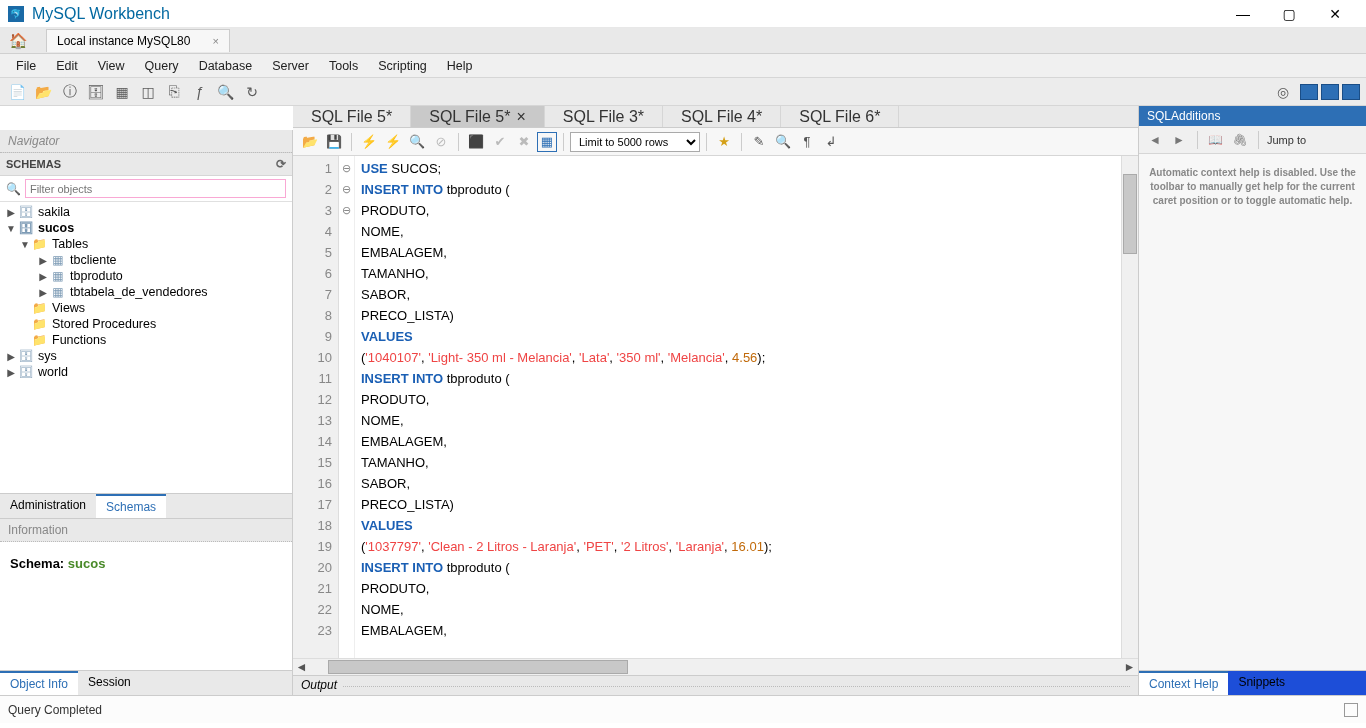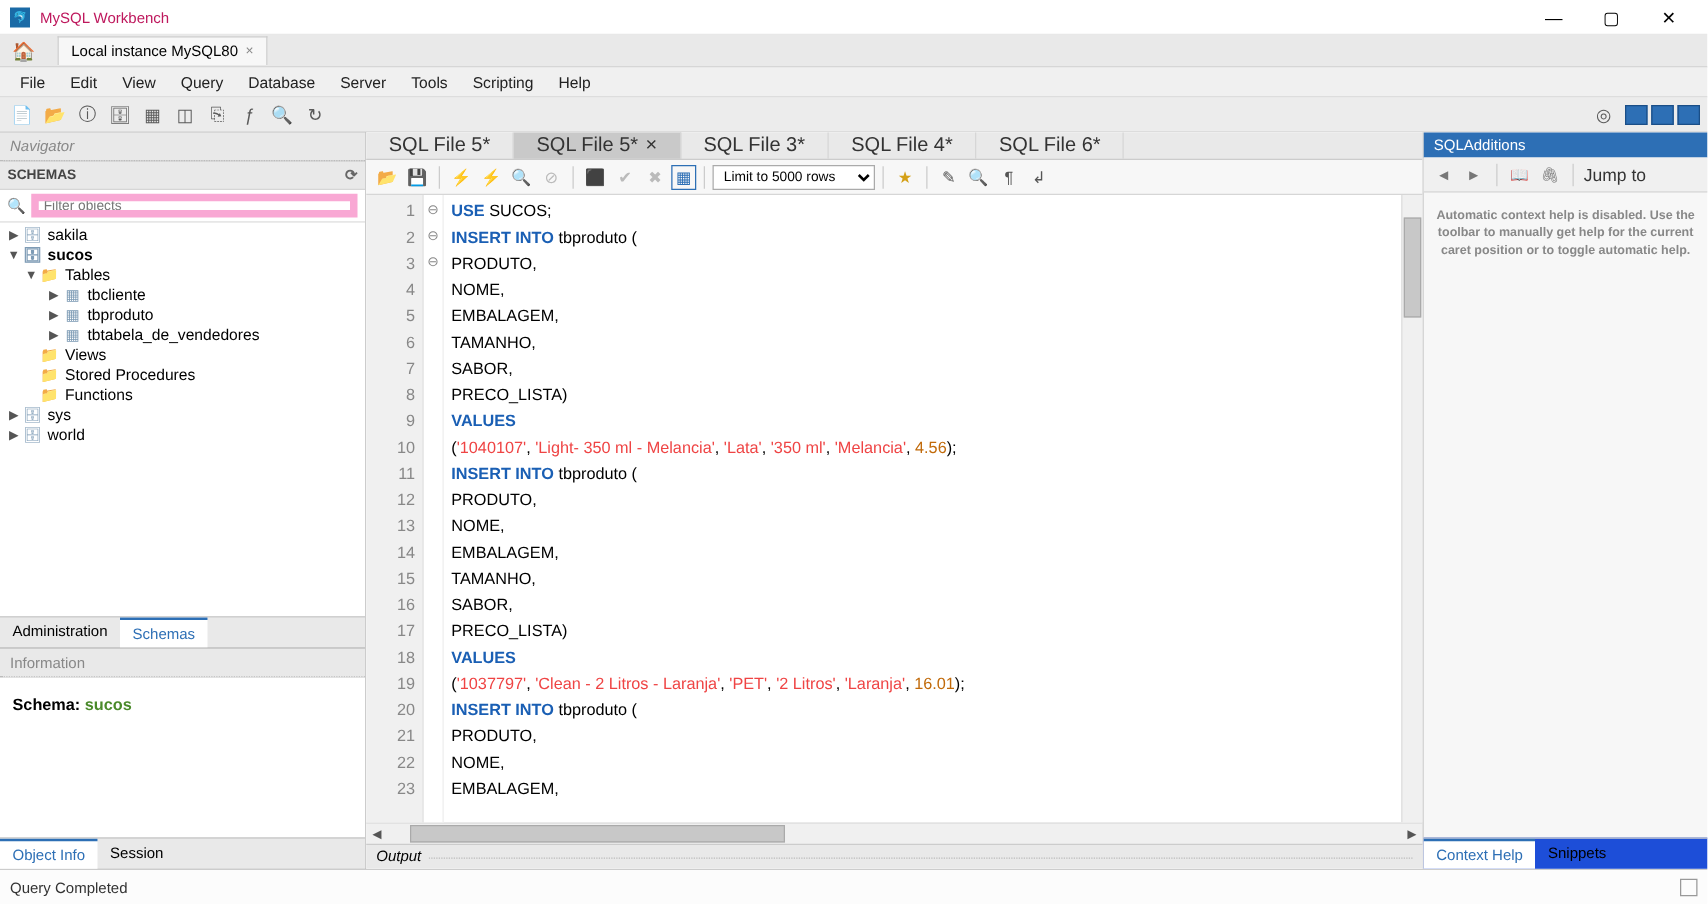--- a/index.html
+++ b/index.html
@@ -1,50 +1,50 @@
 <!DOCTYPE html>
 <html><head>
 <meta charset="utf-8">
 <style>
 * { box-sizing: border-box; margin: 0; padding: 0; font-family: "Segoe UI", Tahoma, sans-serif; }
 body { width: 1366px; height: 728px; background: #fff; font-size: 12px; color: #000; overflow: hidden; position: relative; }
 
 
 .titlebar { height: 28px; display: flex; align-items: center; padding: 0 8px; background: #fff; border-bottom: 1px solid #e8e8e8; }
 .titlebar .app-icon { width: 16px; height: 16px; background: #1a6aa6; margin-right: 8px; display: inline-flex; align-items: center; justify-content: center; color: #fff; font-size: 9px; }
-.titlebar .title { font-size: 12px; color: #be185d; }
+.titlebar .title { font-size: 16px; color: #0369a1; }
 .titlebar .win-controls { margin-left: auto; display: flex; gap: 0; }
 .titlebar .win-btn { width: 46px; height: 28px; display: flex; align-items: center; justify-content: center; font-size: 14px; }
 
 
 .homebar { height: 26px; background: #e9e9e9; display: flex; align-items: center; padding: 0 8px; border-bottom: 1px solid #d0d0d0; }
 .homebar .home-icon { width: 22px; height: 22px; display: flex; align-items: center; justify-content: center; color: #3a6fa8; font-size: 15px; }
-.homebar .conn-tab { background: #f7f7f7; border: 1px solid #ccc; border-bottom: none; padding: 4px 10px; margin-left: 16px; display: flex; align-items: center; gap: 6px; font-size: 12px; }
+.homebar .conn-tab { background: #f7f7f7; border: 1px solid #ccc; border-bottom: none; padding: 4px 10px; margin-left: 16px; display: flex; align-items: center; gap: 22px; font-size: 12px; }
 .homebar .close-x { color: #888; font-size: 11px; }
 
 
 .menubar { height: 24px; background: #f0f0f0; display: flex; align-items: center; padding: 0 6px; border-bottom: 1px solid #d6d6d6; }
 .menubar .menu-item { padding: 4px 10px; font-size: 12.5px; color: #222; }
 
 
 .maintoolbar { height: 28px; background: #ececec; display: flex; align-items: center; padding: 0 6px; border-bottom: 1px solid #d6d6d6; }
 .tb-icon { width: 24px; height: 24px; display: flex; align-items: center; justify-content: center; margin-right: 2px; font-size: 14px; color: #5a5a5a; }
 .right-icons { margin-left: auto; display: flex; align-items: center; gap: 3px; }
 .layout-btn { width: 18px; height: 16px; background: #2d6fb5; border: 1px solid #1a4e87; }
 
 
 .body { display: flex; height: 589px; }
-.navigator { width: 293px; border-right: 1px solid #ccc; display: flex; flex-direction: column; background: #a3a3a3; }
+.navigator { width: 293px; border-right: 1px solid #ccc; display: flex; flex-direction: column; background: #a16207; margin-top: 24px; }
 .nav-title { padding: 4px 8px; color: #888; font-style: italic; font-size: 12px; background: #e9e9e9; border-bottom: 1px solid #d6d6d6; position: relative; }
 .nav-title::after { content: ""; position: absolute; left: 0; bottom: -1px; width: 100%; border-bottom: 1px dotted #bbb; }
 .schemas-hdr { display: flex; align-items: center; padding: 4px 6px; background: #e9e9e9; font-weight: bold; font-size: 11px; color: #444; border-bottom: 1px solid #d6d6d6; }
 .schemas-hdr .refresh { margin-left: auto; color: #666; font-size: 12px; }
 .filter-row { display: flex; align-items: center; padding: 3px 6px; background: #fff; border-bottom: 1px solid #e0e0e0; }
 .filter-row .search { color: #888; margin-right: 4px; font-size: 12px; }
-.filter-row input { flex: 1; border: 6px solid #f9a8d4; padding: 2px 4px; font-size: 11px; height: 19px; }
+.filter-row input { flex: 1; border: 1px solid #f9a8d4; padding: 2px 4px; font-size: 11px; height: 19px; }
 .tree { flex: 1; background: #fff; overflow: auto; padding: 2px 0; font-size: 12.5px; }
 .tree-row { display: flex; align-items: center; padding: 1px 4px; white-space: nowrap; }
 .tree-row .arrow { width: 14px; text-align: center; color: #555; font-size: 10px; }
 .tree-row .icon { width: 16px; text-align: center; margin-right: 4px; color: #7d9bb5; font-size: 12px; }
 .tree-row.bold { font-weight: bold; }
 .indent-1 { padding-left: 18px; }
 .indent-2 { padding-left: 36px; }
 
 .nav-tabs { display: flex; border-top: 1px solid #ccc; background: #e9e9e9; }
 .nav-tab { padding: 4px 10px; font-size: 12px; }
@@ -84,21 +84,21 @@
 .vscroll .vthumb { background: #c8c8c8; width: 14px; margin: 18px auto 0; height: 80px; border: 1px solid #aaa; }
 
 .output-bar { height: 20px; background: #e9e9e9; border-top: 1px solid #ccc; padding: 2px 8px; color: #000000; font-style: italic; font-size: 12px; position: relative; }
 .output-bar::after { content: ""; position: absolute; left: 50px; right: 8px; top: 50%; border-top: 1px dotted #bbb; }
 
 
 .right-panel { width: 228px; border-left: 1px solid #ccc; display: flex; flex-direction: column; background: #f7f7f7; }
 .sqladd-hdr { background: #2d6fb5; color: #fff; padding: 3px 8px; font-size: 12px; }
 .sqladd-tb { display: flex; align-items: center; padding: 3px 6px; border-bottom: 1px solid #d6d6d6; background: #f0f0f0; gap: 4px; height: 28px; }
 .sqladd-tb .icon { width: 20px; text-align: center; color: #777; }
-.jump { font-size: 14px; color: #333; }
+.jump { font-size: 11px; color: #333; }
 .help-text { padding: 12px 8px; color: #888; font-weight: bold; text-align: center; font-size: 10px; line-height: 1.4; flex: 1; }
 .right-tabs { display: flex; border-top: 1px solid #ccc; background: #1d4ed8; }
 
 
 .statusbar { height: 28px; border-top: 1px solid #ccc; display: flex; align-items: center; padding: 0 8px; font-size: 12px; color: #333; background: #fcfcfc; }
 .statusbar .right-ind { margin-left: auto; width: 14px; height: 14px; border: 1px solid #999; }
 </style>
 </head>
 <body>
 

